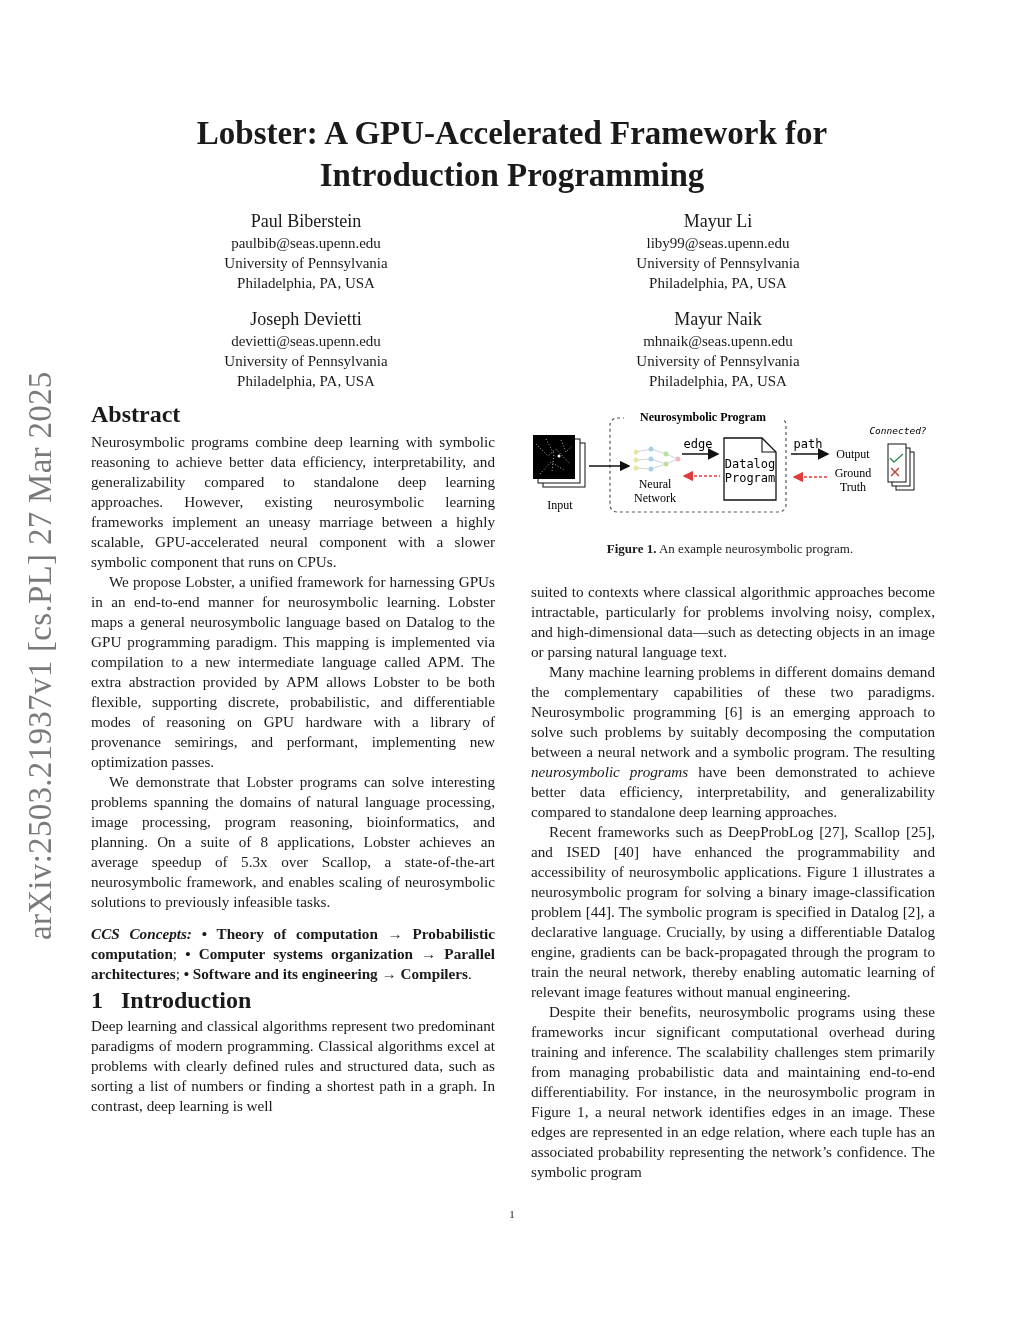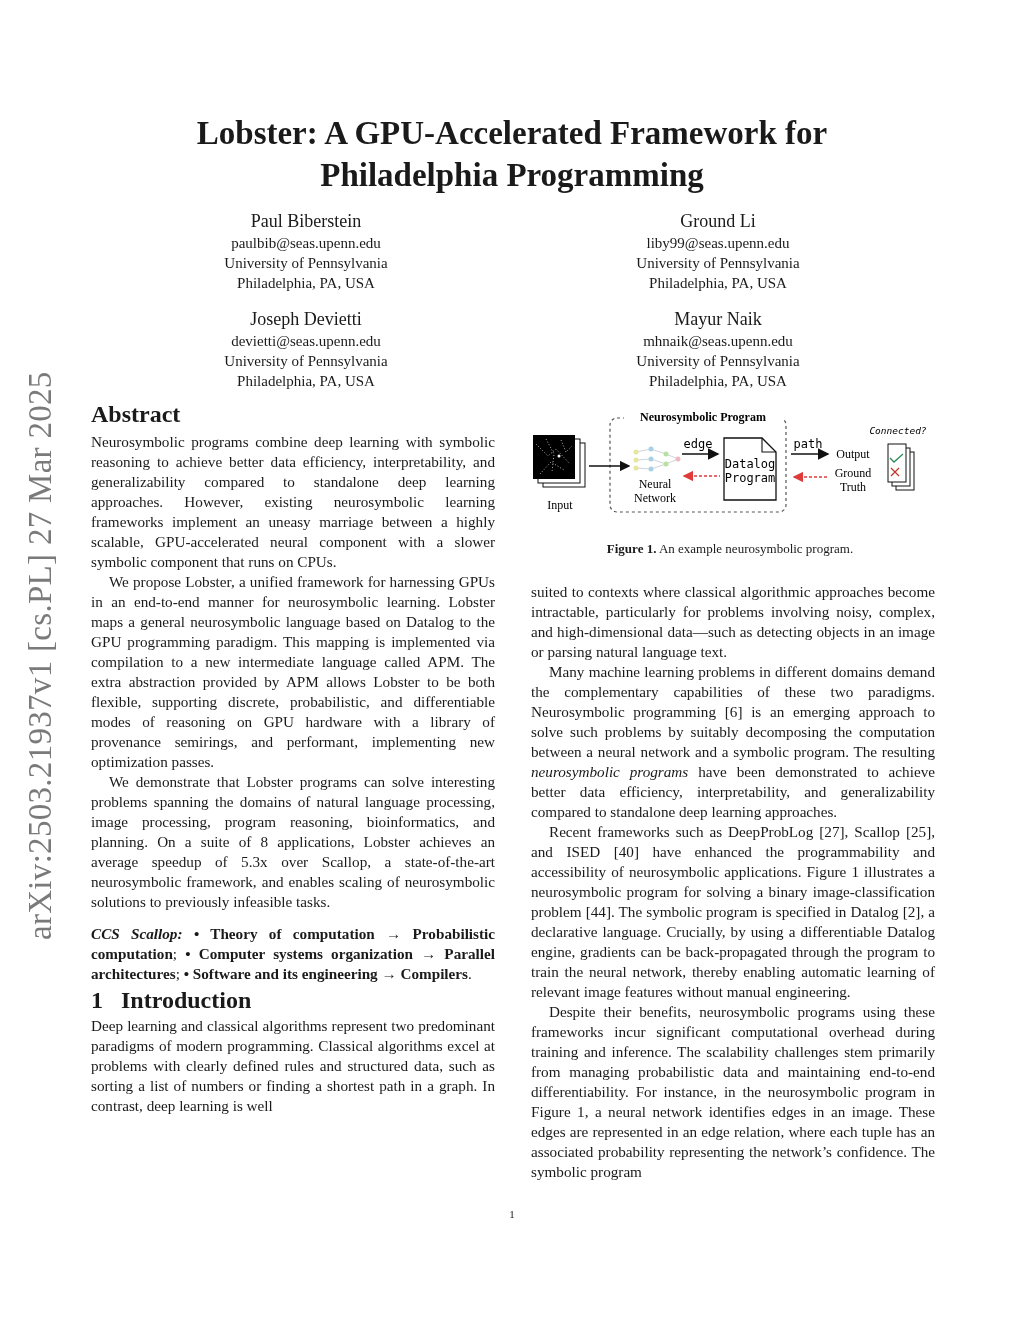--- a/index.html
+++ b/index.html
@@ -34,31 +34,31 @@
   .figure { position: absolute; left: 526px; top: 404px; width: 410px; height: 120px; text-decoration: underline; }
   .fig-text { font-family: "DejaVu Sans Mono", monospace; }
 </style>
 </head>
 <body>
 
 <div class="arxiv-stamp">arXiv:2503.21937v1  [cs.PL]  27 Mar 2025</div>
 
 <div class="title">
   <div>Lobster: A GPU-Accelerated Framework for</div>
-  <div>Philadelphia Programming</div>
+  <div>Introduction Programming</div>
 </div>
 
 <div class="author" style="left:176px; top:210px;">
   <div class="name">Paul Biberstein</div>
   <div>paulbib@seas.upenn.edu</div>
   <div>University of Pennsylvania</div>
   <div>Philadelphia, PA, USA</div>
 </div>
 <div class="author" style="left:588px; top:210px;">
-  <div class="name">Ground Li</div>
+  <div class="name">Mayur Li</div>
   <div>liby99@seas.upenn.edu</div>
   <div>University of Pennsylvania</div>
   <div>Philadelphia, PA, USA</div>
 </div>
 <div class="author" style="left:176px; top:308px;">
   <div class="name">Joseph Devietti</div>
   <div>devietti@seas.upenn.edu</div>
   <div>University of Pennsylvania</div>
   <div>Philadelphia, PA, USA</div>
 </div>
@@ -69,21 +69,21 @@
   <div>Philadelphia, PA, USA</div>
 </div>
 
 <div class="col" style="left:91px; top:402px;">
   <h2 class="section">Abstract</h2>
   <p style="margin-top:6px;">Neurosymbolic programs combine deep learning with symbolic reasoning to achieve better data efficiency, interpretability, and generalizability compared to standalone deep learning approaches. However, existing neurosymbolic learning frameworks implement an uneasy marriage between a highly scalable, GPU-accelerated neural component with a slower symbolic component that runs on CPUs.</p>
   <p class="indent">We propose Lobster, a unified framework for harnessing GPUs in an end-to-end manner for neurosymbolic learning. Lobster maps a general neurosymbolic language based on Datalog to the GPU programming paradigm. This mapping is implemented via compilation to a new intermediate language called APM. The extra abstraction provided by APM allows Lobster to be both flexible, supporting discrete, probabilistic, and differentiable modes of reasoning on GPU hardware with a library of provenance semirings, and performant, implementing new optimization passes.</p>
   <p class="indent">We demonstrate that Lobster programs can solve interesting problems spanning the domains of natural language processing, image processing, program reasoning, bioinformatics, and planning. On a suite of 8 applications, Lobster achieves an average speedup of 5.3x over Scallop, a state-of-the-art neurosymbolic framework, and enables scaling of neurosymbolic solutions to previously infeasible tasks.</p>
 
   <p class="ccs" style="margin-top:12px;">
-    <i><b>CCS Scallop:</b></i>
+    <i><b>CCS Concepts:</b></i>
     <b>• Theory of computation → Probabilistic computation</b>;
     <b>• Computer systems organization → Parallel architectures</b>;
     <b>• Software and its engineering → Compilers</b>.
   </p>
 
 
   <h2 class="section" style="margin-top:4px;">
     <span>1</span>&nbsp;&nbsp;&nbsp;<span>Introduction</span>
   </h2>
   <p style="margin-top:4px;">Deep learning and classical algorithms represent two predominant paradigms of modern programming. Classical algorithms excel at problems with clearly defined rules and structured data, such as sorting a list of numbers or finding a shortest path in a graph. In contrast, deep learning is well</p>

